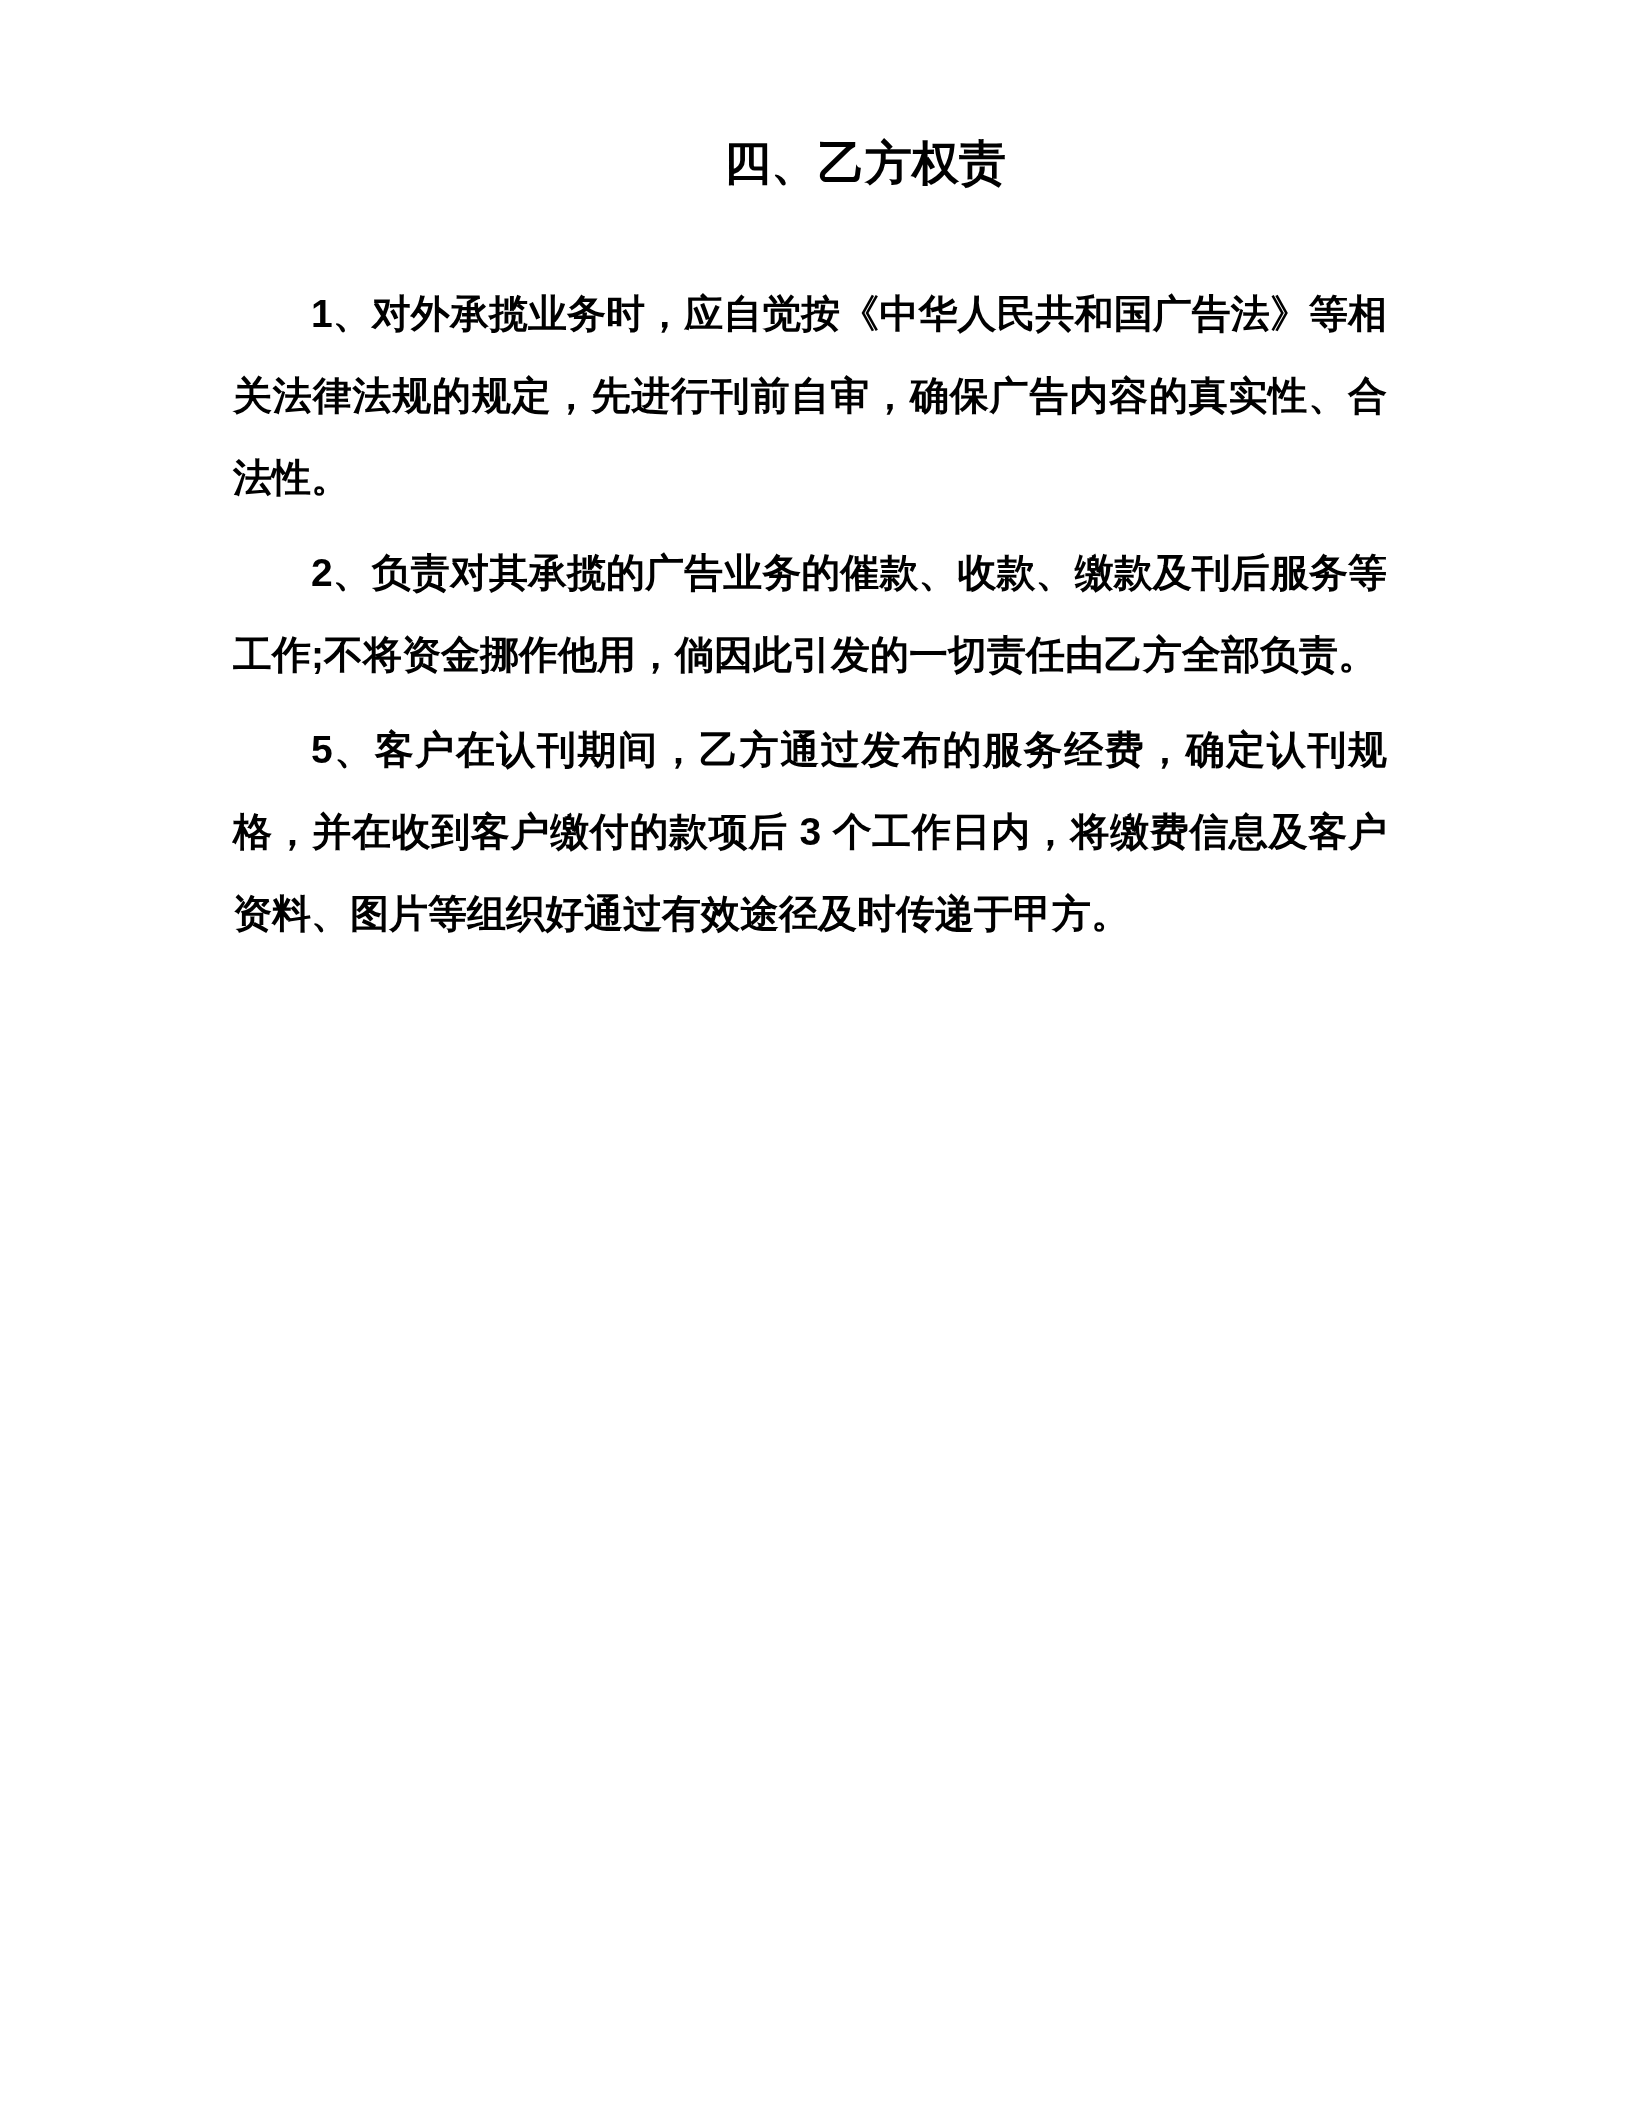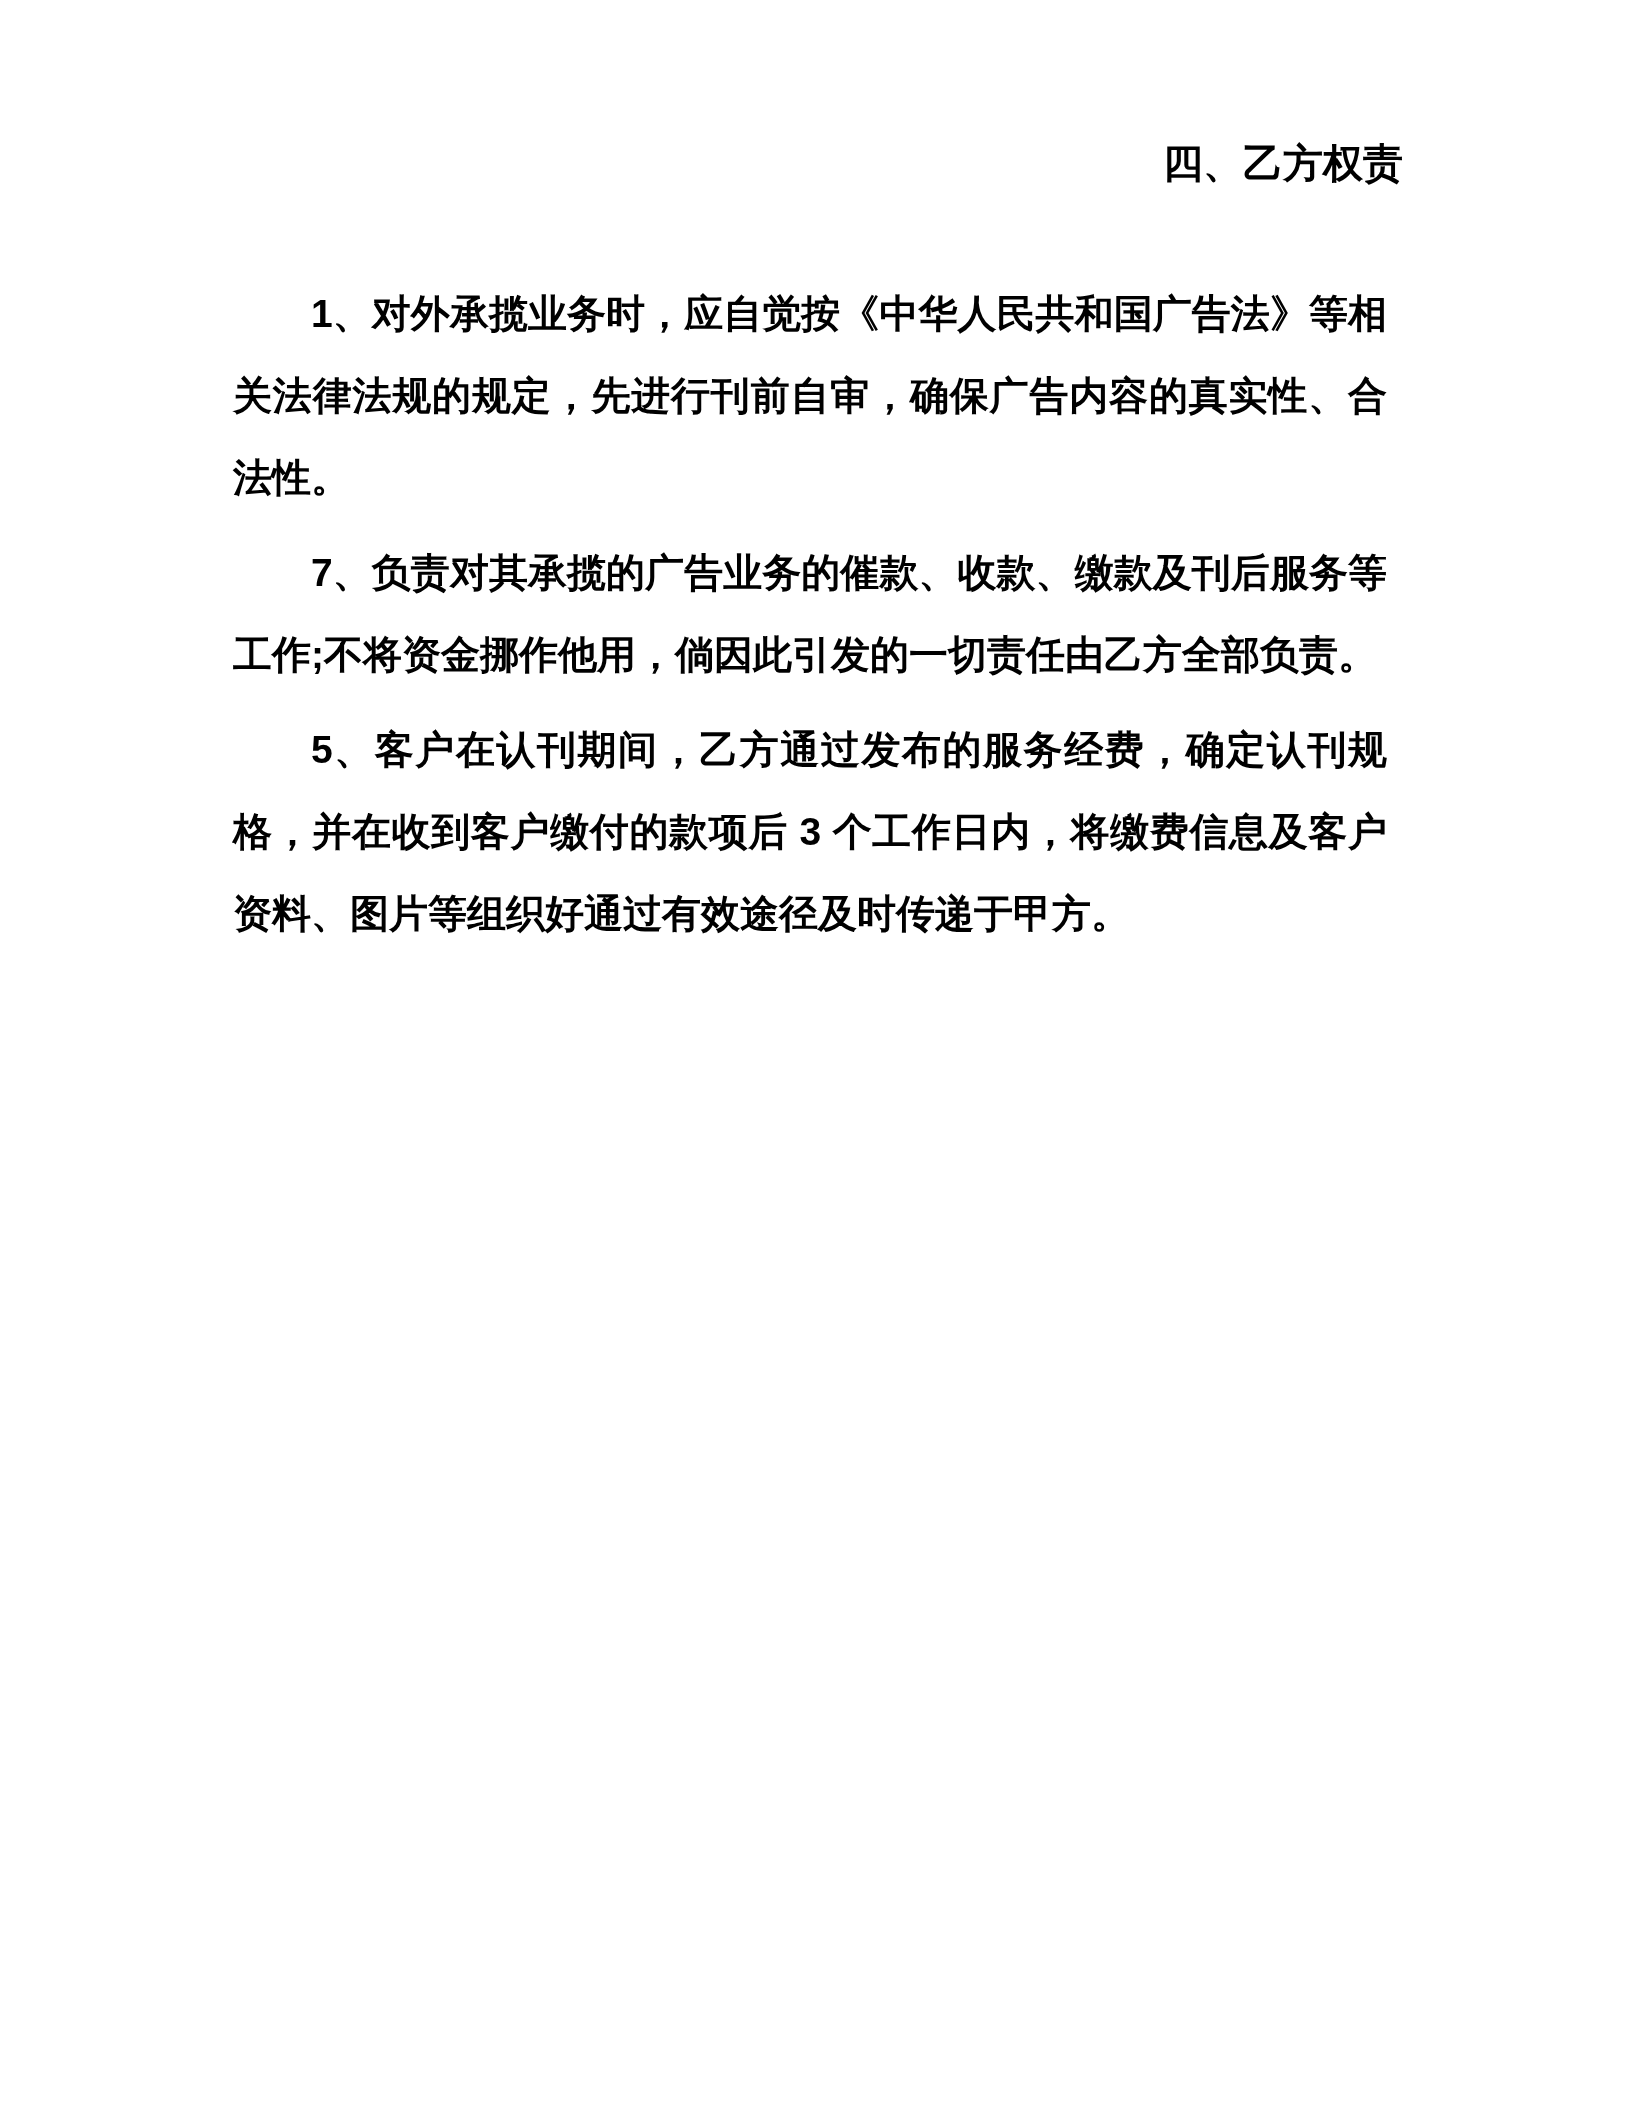--- a/index.html
+++ b/index.html
@@ -24,42 +24,42 @@
     width: 1170px;
     color: #000000;
     font-weight: 700;
     font-size: 39px;
     line-height: 82px;
     text-align: justify;
     text-justify: inter-ideograph;
     word-break: break-all;
   }
   .heading {
-    font-size: 40px;
+    font-size: 47px;
     font-weight: 700;
     line-height: 82px;
     text-indent: 2em;
-    text-align: right;
+    text-align: center;
     margin: 0 0 69px 0;
   }
   .para {
     text-indent: 2em;
     margin: 0 16px 13px 0;
   }
   .para:last-child { margin-bottom: 0; }
 </style>
 </head>
 <body>
 
 <div class="page">
   <div class="content">
     <h1 class="heading">四、乙方权责</h1>
 
     <p class="para">1、对外承揽业务时，应自觉按《中华人民共和国广告法》等相关法律法规的规定，先进行刊前自审，确保广告内容的真实性、合法性。</p>
 
 
 
-    <p class="para">7、负责对其承揽的广告业务的催款、收款、缴款及刊后服务等工作;不将资金挪作他用，倘因此引发的一切责任由乙方全部负责。</p>
+    <p class="para">2、负责对其承揽的广告业务的催款、收款、缴款及刊后服务等工作;不将资金挪作他用，倘因此引发的一切责任由乙方全部负责。</p>
 
     <p class="para">5、客户在认刊期间，乙方通过发布的服务经费，确定认刊规格，并在收到客户缴付的款项后 3 个工作日内，将缴费信息及客户资料、图片等组织好通过有效途径及时传递于甲方。</p>
 
   </div>
 </div>
 
 </body></html>

